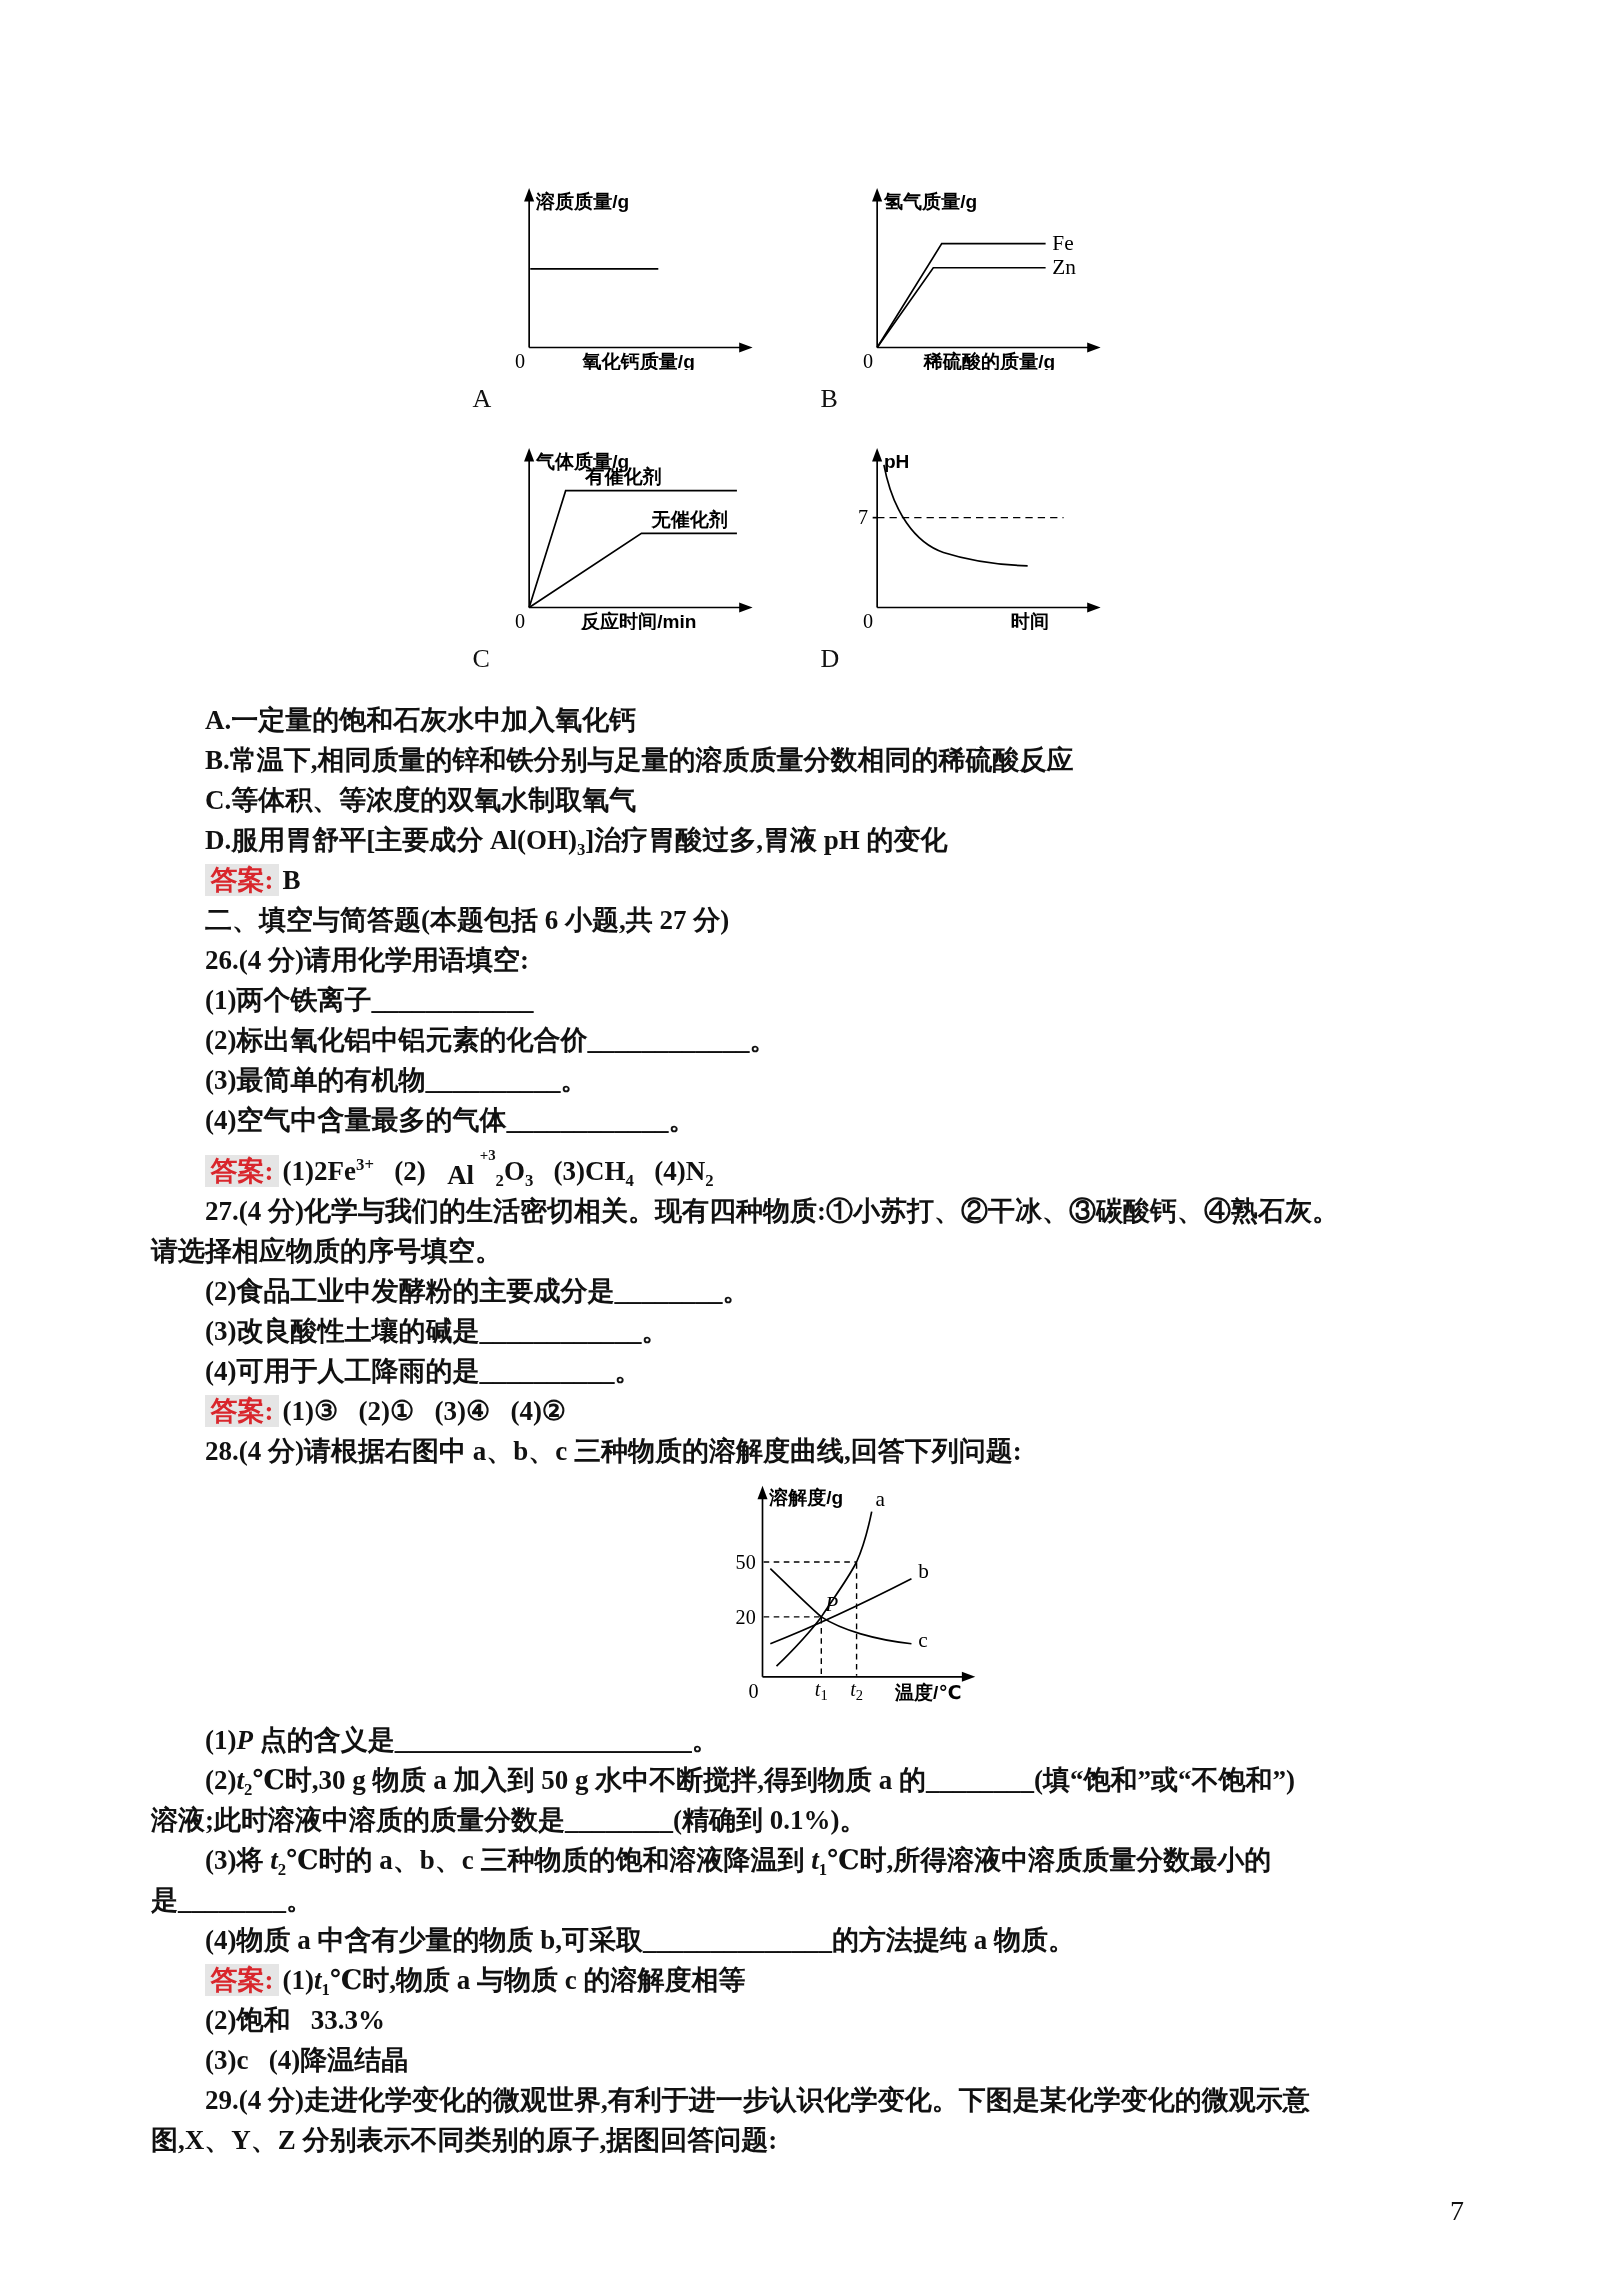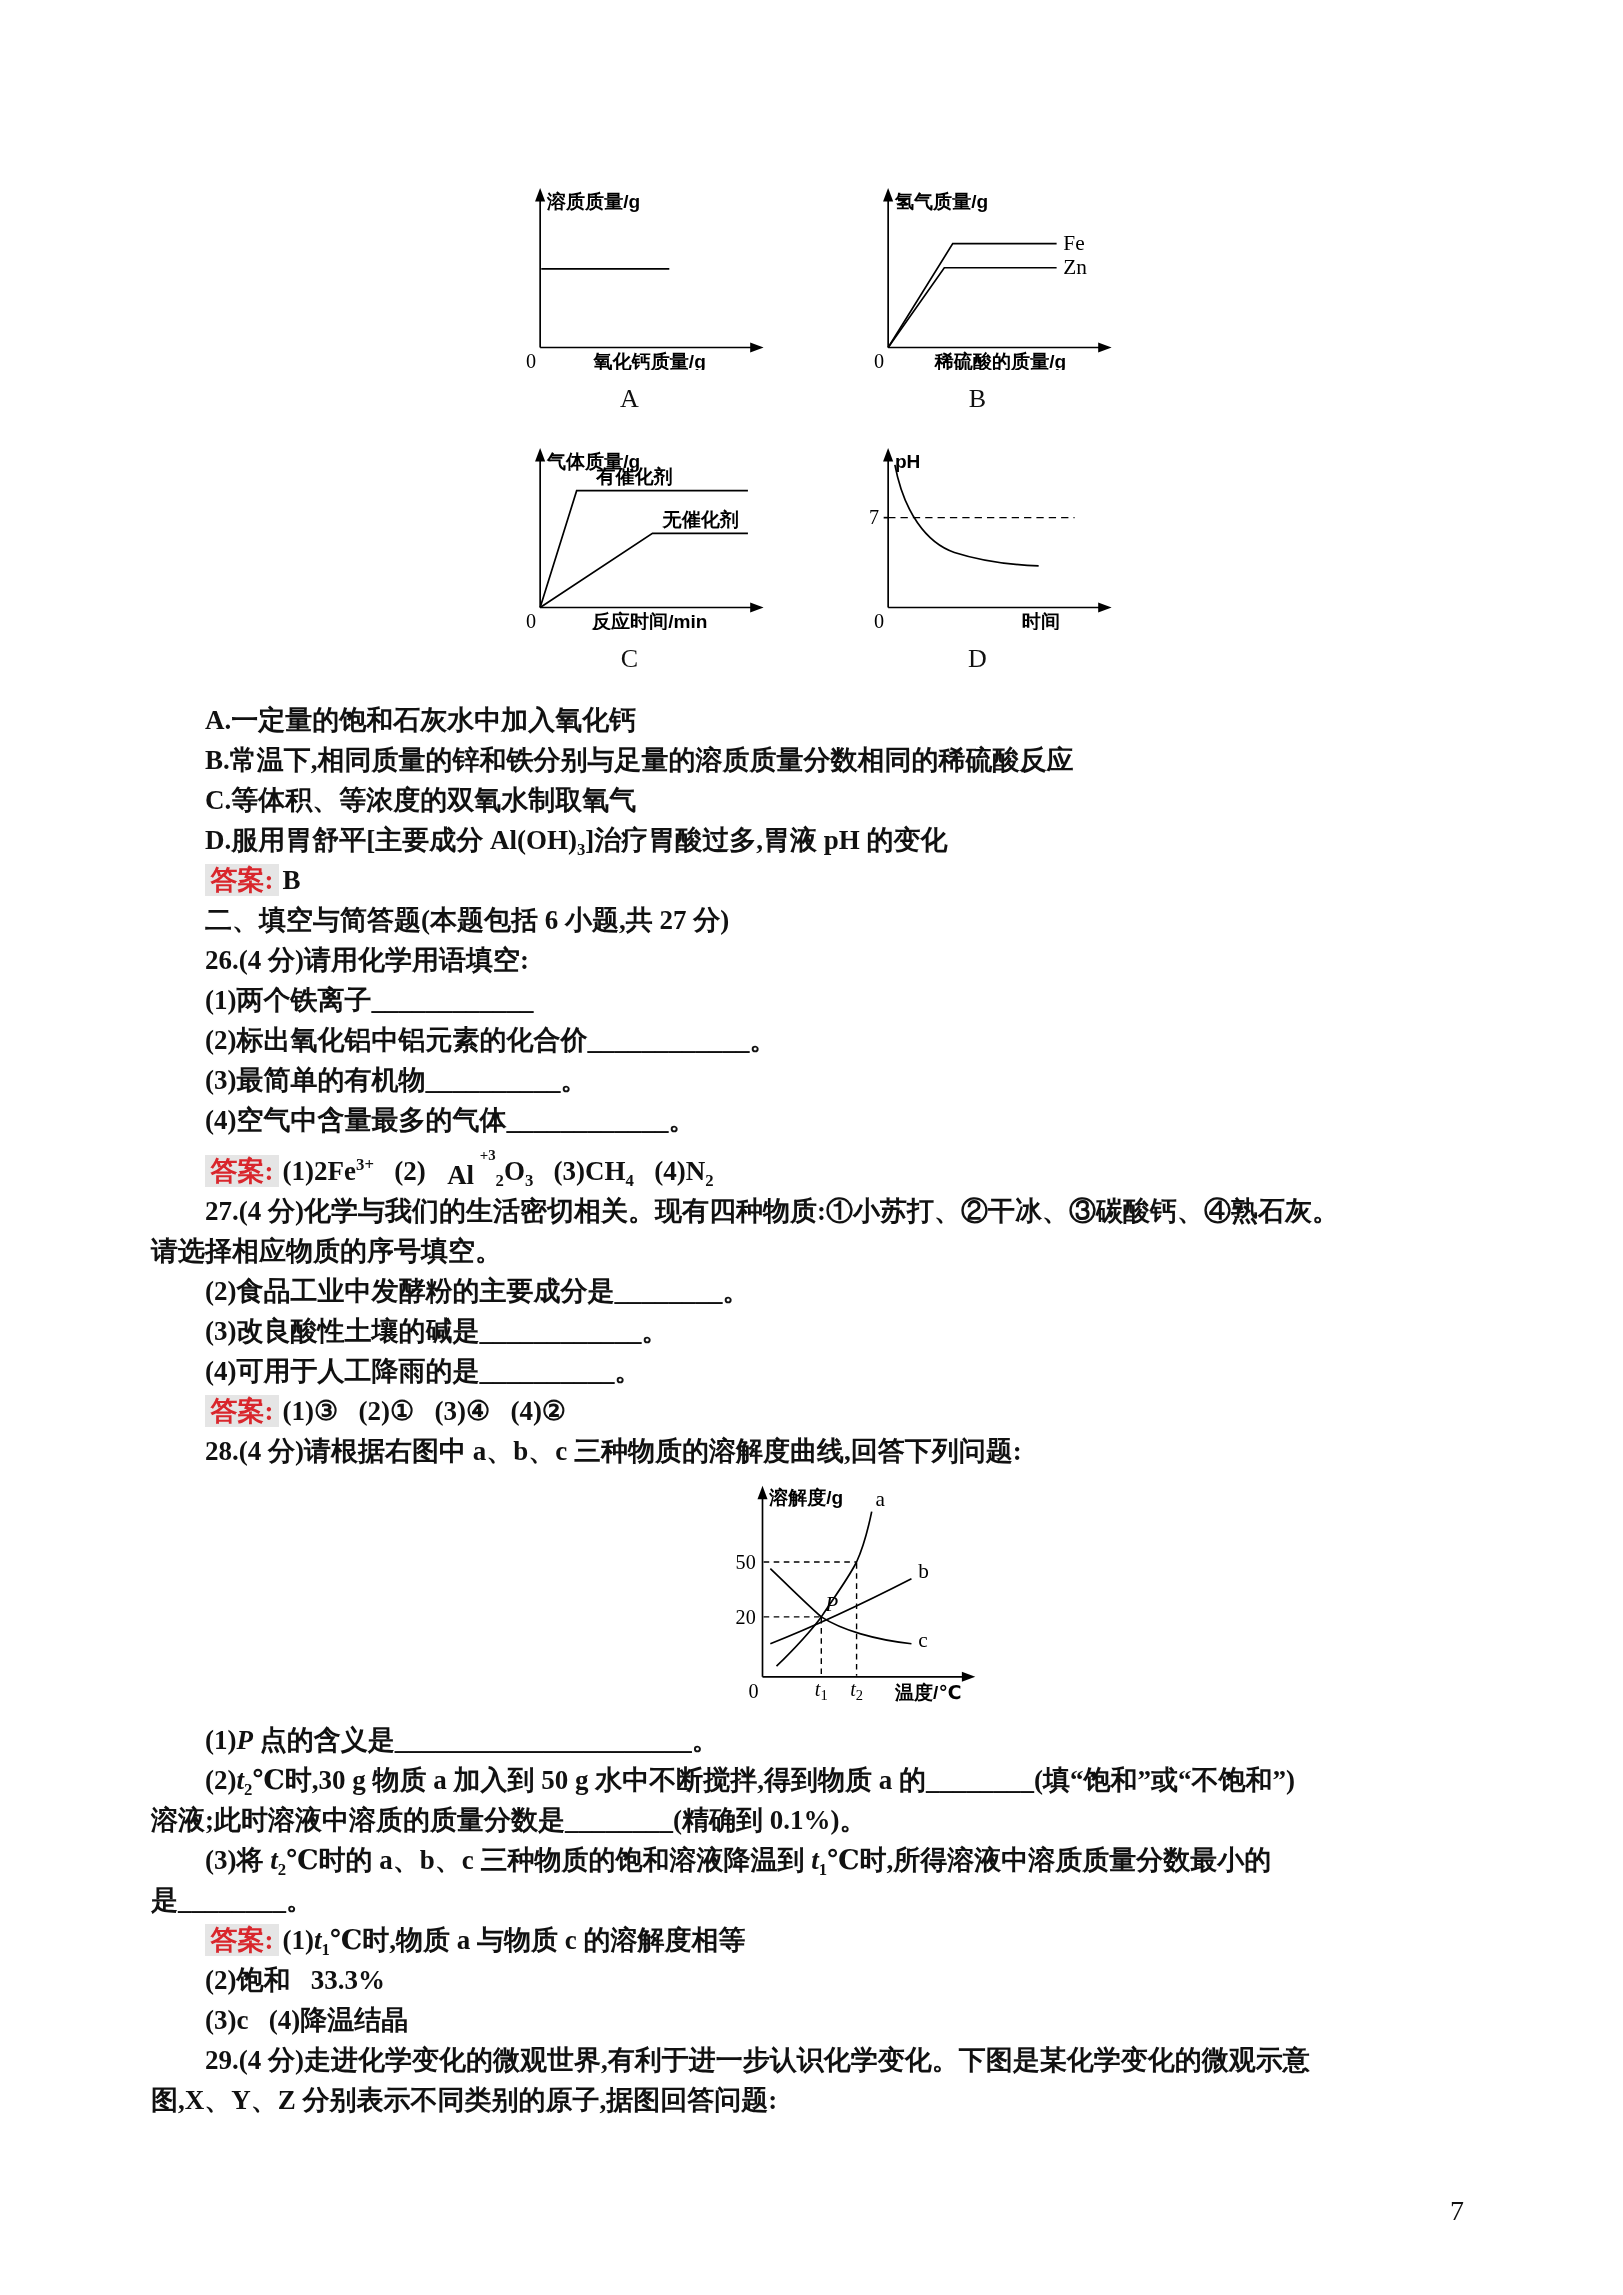--- a/index.html
+++ b/index.html
@@ -35,21 +35,21 @@
 
   
   .graphs {
     display:grid;
     grid-template-columns:314px 314px;
     justify-content:center;
     column-gap:34px;
     row-gap:22.4px;
     margin-bottom:22.4px;
   }
-  .gcell { text-align:center; }
+  .gcell { text-align:left; }
   .gletter { font-size:26px; line-height:36px; }
 
   svg .axlab { font-family:"Liberation Sans","DejaVu Sans",sans-serif; font-weight:600; font-size:34px; fill:#000; }
   svg .ser  { font-family:"Liberation Serif","DejaVu Serif",serif; font-size:38px; fill:#000; }
   svg .seri { font-family:"Liberation Serif","DejaVu Serif",serif; font-style:italic; font-size:38px; fill:#000; }
   svg .num  { font-family:"Liberation Serif","DejaVu Serif",serif; font-size:36px; fill:#000; }
 
   .solwrap { margin:6.7px 0 6.7px 561px; }
 
   .pagenum { position:absolute; right:160px; bottom:64px; font-size:28px; }
@@ -197,20 +197,21 @@
         <text class="seri" x="202" y="238">P</text>
         <text class="num" x="74" y="392" text-anchor="middle">0</text>
         <text class="num" x="195" y="390" text-anchor="middle"><tspan font-style="italic">t</tspan><tspan dy="7" font-size="26">1</tspan></text>
         <text class="num" x="258" y="390" text-anchor="middle"><tspan font-style="italic">t</tspan><tspan dy="7" font-size="26">2</tspan></text>
       </svg>
     </div>
 
     <p class="line">(1)<i>P</i> 点的含义是______________________。</p>
     <p class="line">(2)<i>t</i><sub>2</sub>℃时,30 g 物质 a 加入到 50 g 水中不断搅拌,得到物质 a 的________(填“饱和”或“不饱和”)<br>溶液;此时溶液中溶质的质量分数是________(精确到 0.1%)。</p>
     <p class="line">(3)将 <i>t</i><sub>2</sub>℃时的 a、b、c 三种物质的饱和溶液降温到 <i>t</i><sub>1</sub>℃时,所得溶液中溶质质量分数最小的<br>是________。</p>
+    <p class="line">(4)物质 a 中含有少量的物质 b,可采取______________的方法提纯 a 物质。</p>
     <p class="line"><span class="ansbox">答案:</span><span>(1)<i>t</i><sub>1</sub>℃时,物质 a 与物质 c 的溶解度相等</span></p>
     <p class="line">(2)饱和&nbsp;&nbsp;&nbsp;33.3%</p>
     <p class="line">(3)c&nbsp;&nbsp;&nbsp;(4)降温结晶</p>
 
     <p class="line">29.(4 分)走进化学变化的微观世界,有利于进一步认识化学变化。下图是某化学变化的微观示意<br>图,X、Y、Z 分别表示不同类别的原子,据图回答问题:</p>
 
   </div>
 
   <div class="pagenum">7</div>
 </div>

